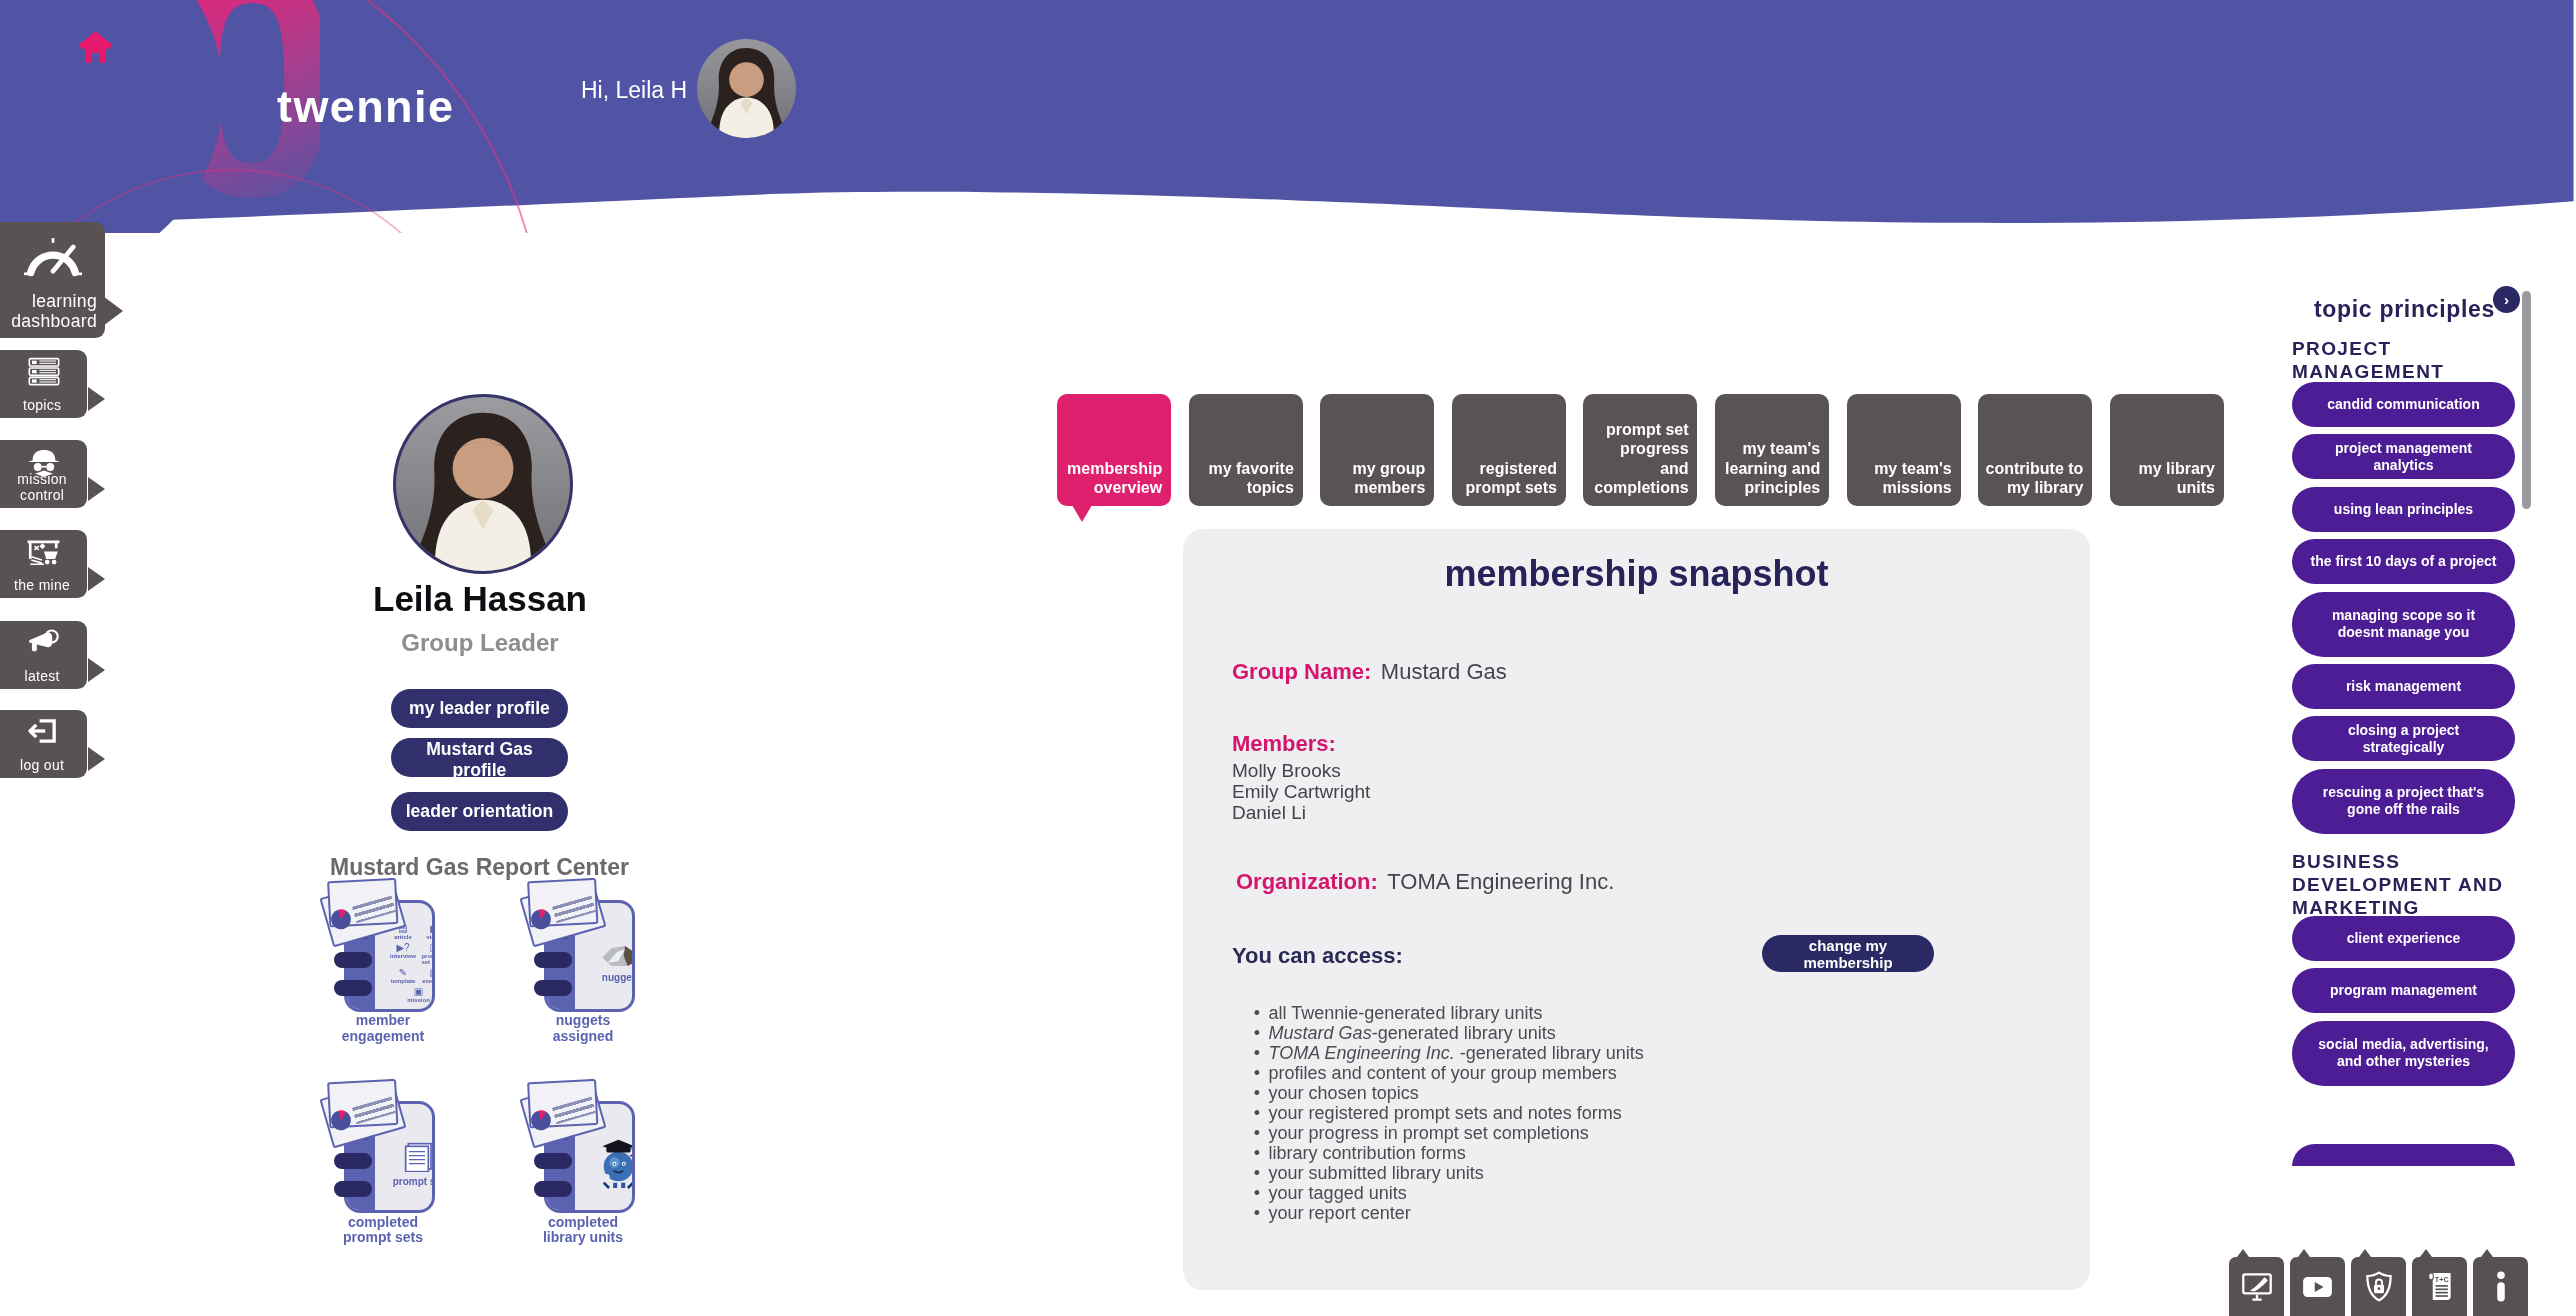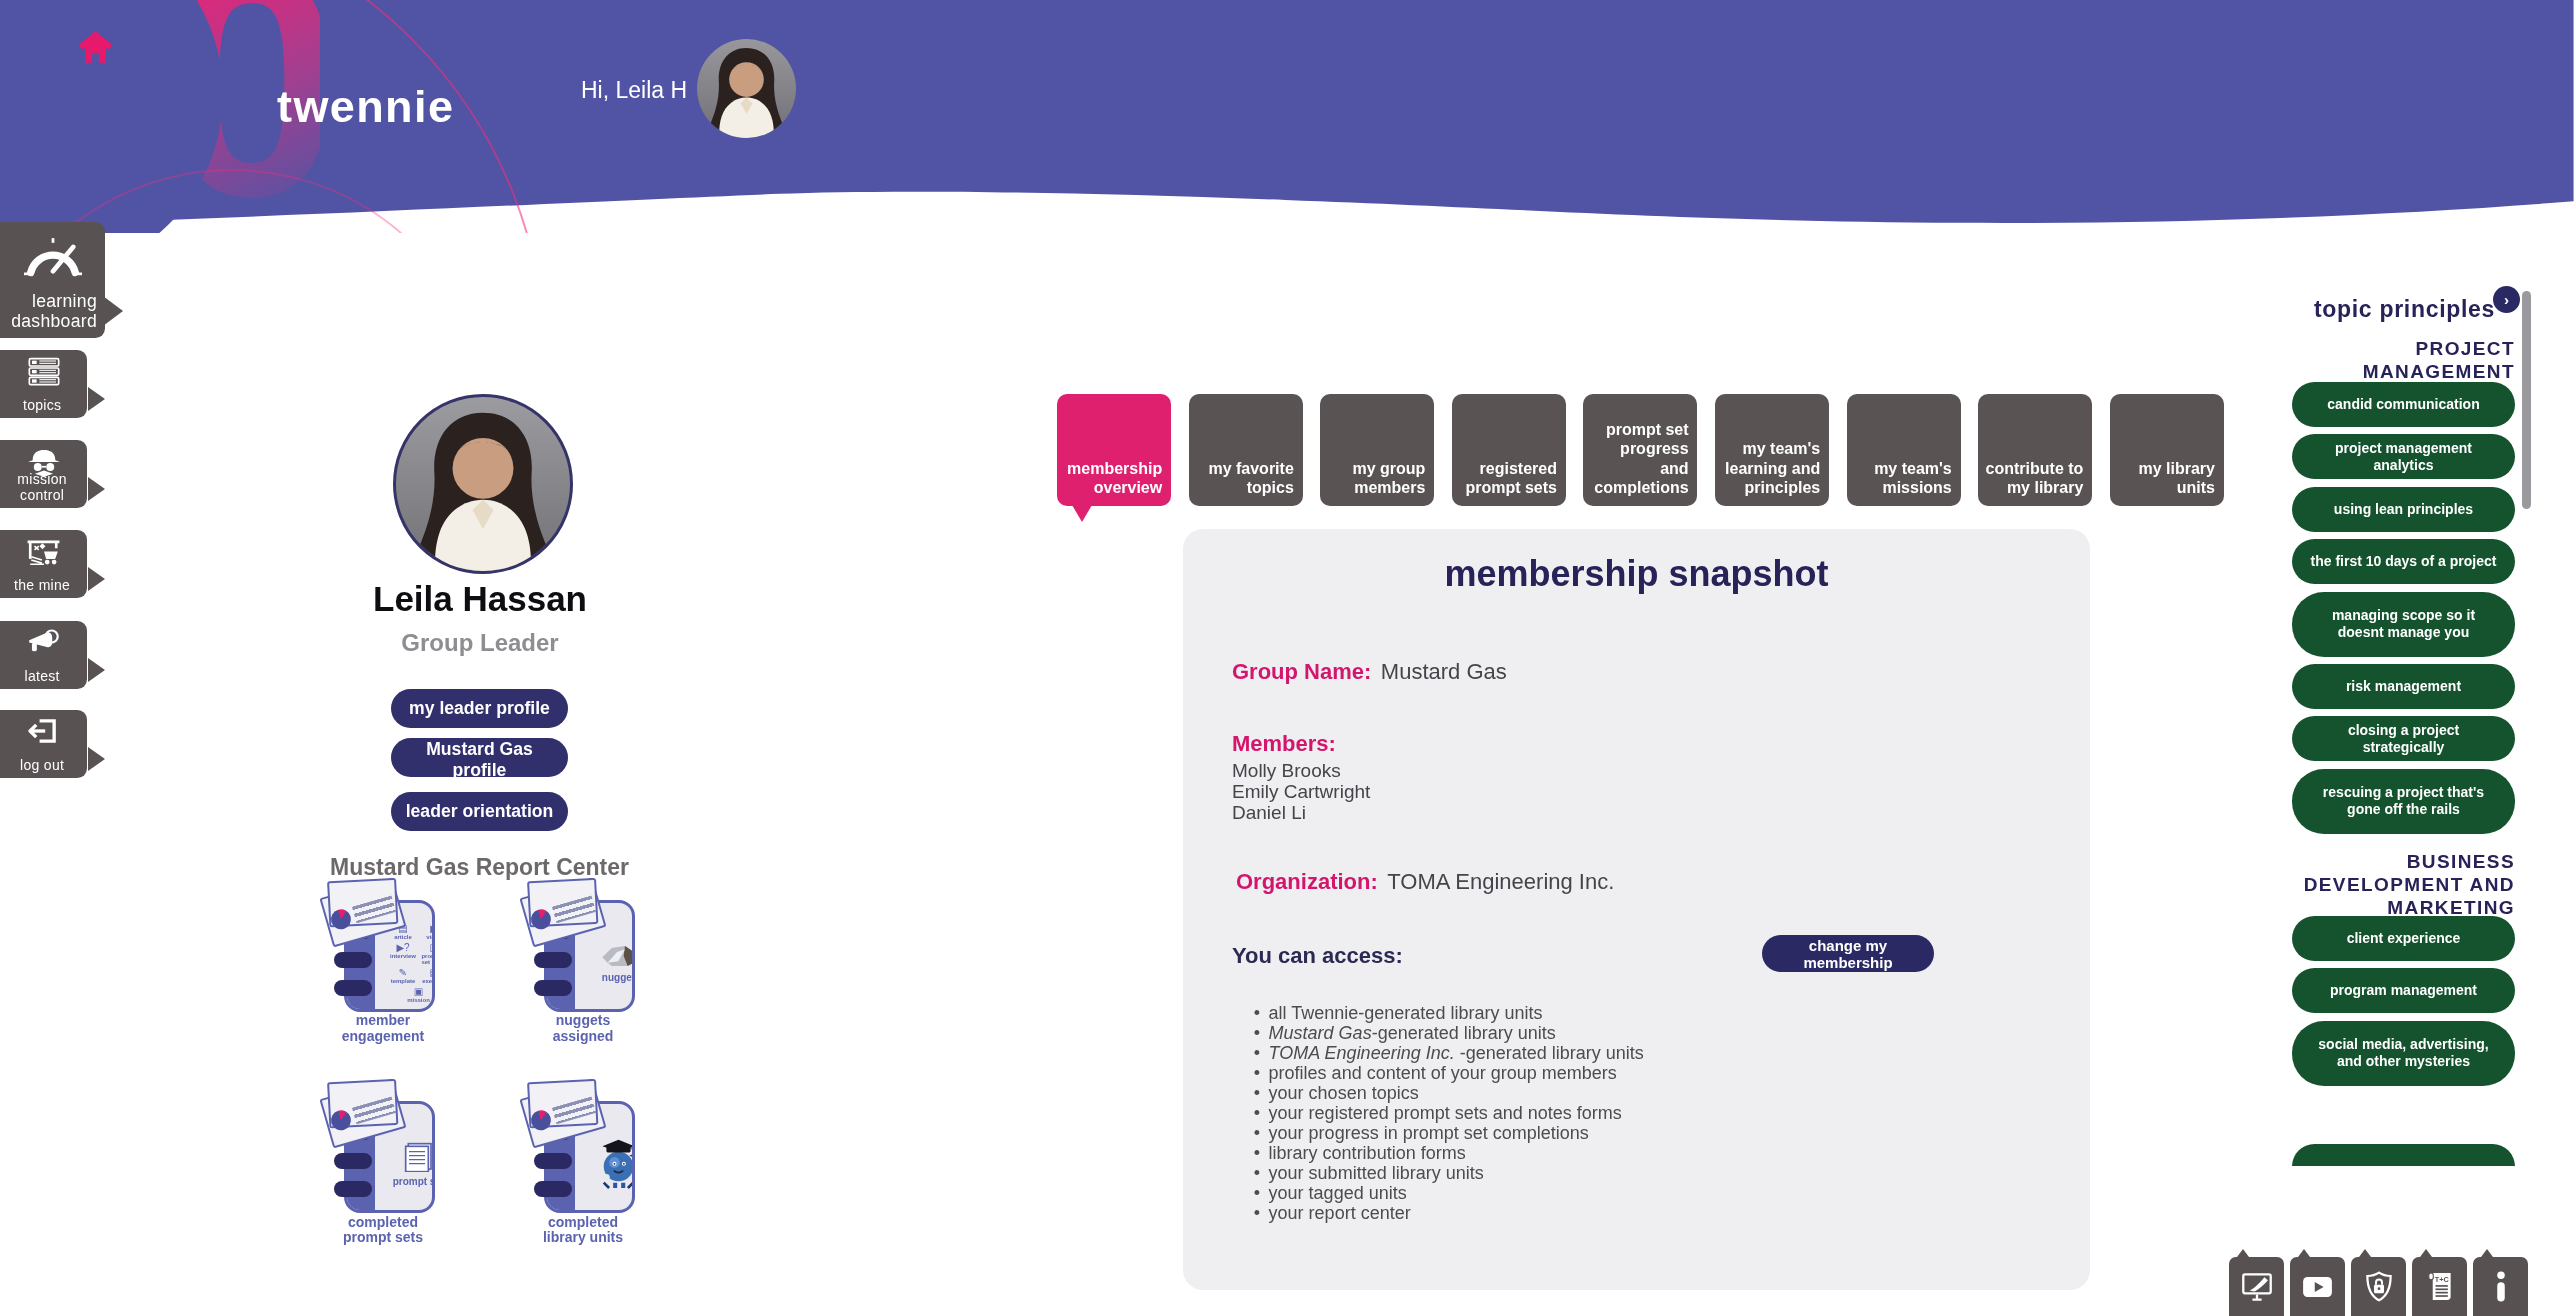--- a/index.html
+++ b/index.html
@@ -100,24 +100,24 @@
   .bullets{position:absolute;left:68px;top:474px;margin:0;padding:0;list-style:none;}
   .bullets li{font-size:18px;line-height:20px;color:#4a4c50;position:relative;padding-left:17.6px;}
   .bullets li::before{content:"•";position:absolute;left:2.7px;}
   .bullets .it{font-style:italic;}
 
   
   .tn-title{position:absolute;left:2303px;top:296px;width:203px;text-align:center;
       font-size:23px;font-weight:bold;color:#272258;letter-spacing:0.7px;}
   .tn-chevron{position:absolute;left:2493px;top:286px;width:27px;height:27px;border-radius:50%;background:#2b2963;
       color:#fff;font-size:15px;font-weight:bold;display:flex;align-items:center;justify-content:center;cursor:pointer;}
-  .tn-heading{width:223px;text-align:right;font-size:19px;font-weight:bold;color:#272258;
+  .tn-heading{width:223px;text-align:left;font-size:19px;font-weight:bold;color:#272258;
       letter-spacing:1.4px;line-height:1.2;position:absolute;left:2292px;}
   .tn-pills{position:absolute;left:2292px;width:223px;display:flex;flex-direction:column;gap:7.4px;}
-  .pill{width:223px;min-height:45px;border-radius:32px;background:#14532d;border:none;color:#fff;
+  .pill{width:223px;min-height:45px;border-radius:32px;background:#4c1d95;border:none;color:#fff;
       font-size:14px;font-weight:bold;line-height:1.2;cursor:pointer;font-family:inherit;
       display:flex;align-items:center;justify-content:center;text-align:center;padding:5.4px 17.6px;box-sizing:border-box;}
   .pill.two{min-height:65px;}
   .pill-clip{position:absolute;left:2292px;top:1144px;width:223px;height:22px;overflow:hidden;}
   .tn-scroll{position:absolute;left:2522px;top:291px;width:8.8px;height:218px;border-radius:4.7px;background:#9a9a9e;cursor:grab;}
 
   
   .footer-icons{position:absolute;left:2229px;top:1257px;display:flex;gap:6px;z-index:6;}
   .fsq{position:relative;width:55px;height:59px;background:#575152;border-radius:6.8px 6.8px 0 0;cursor:pointer;
       display:flex;align-items:center;justify-content:center;}

